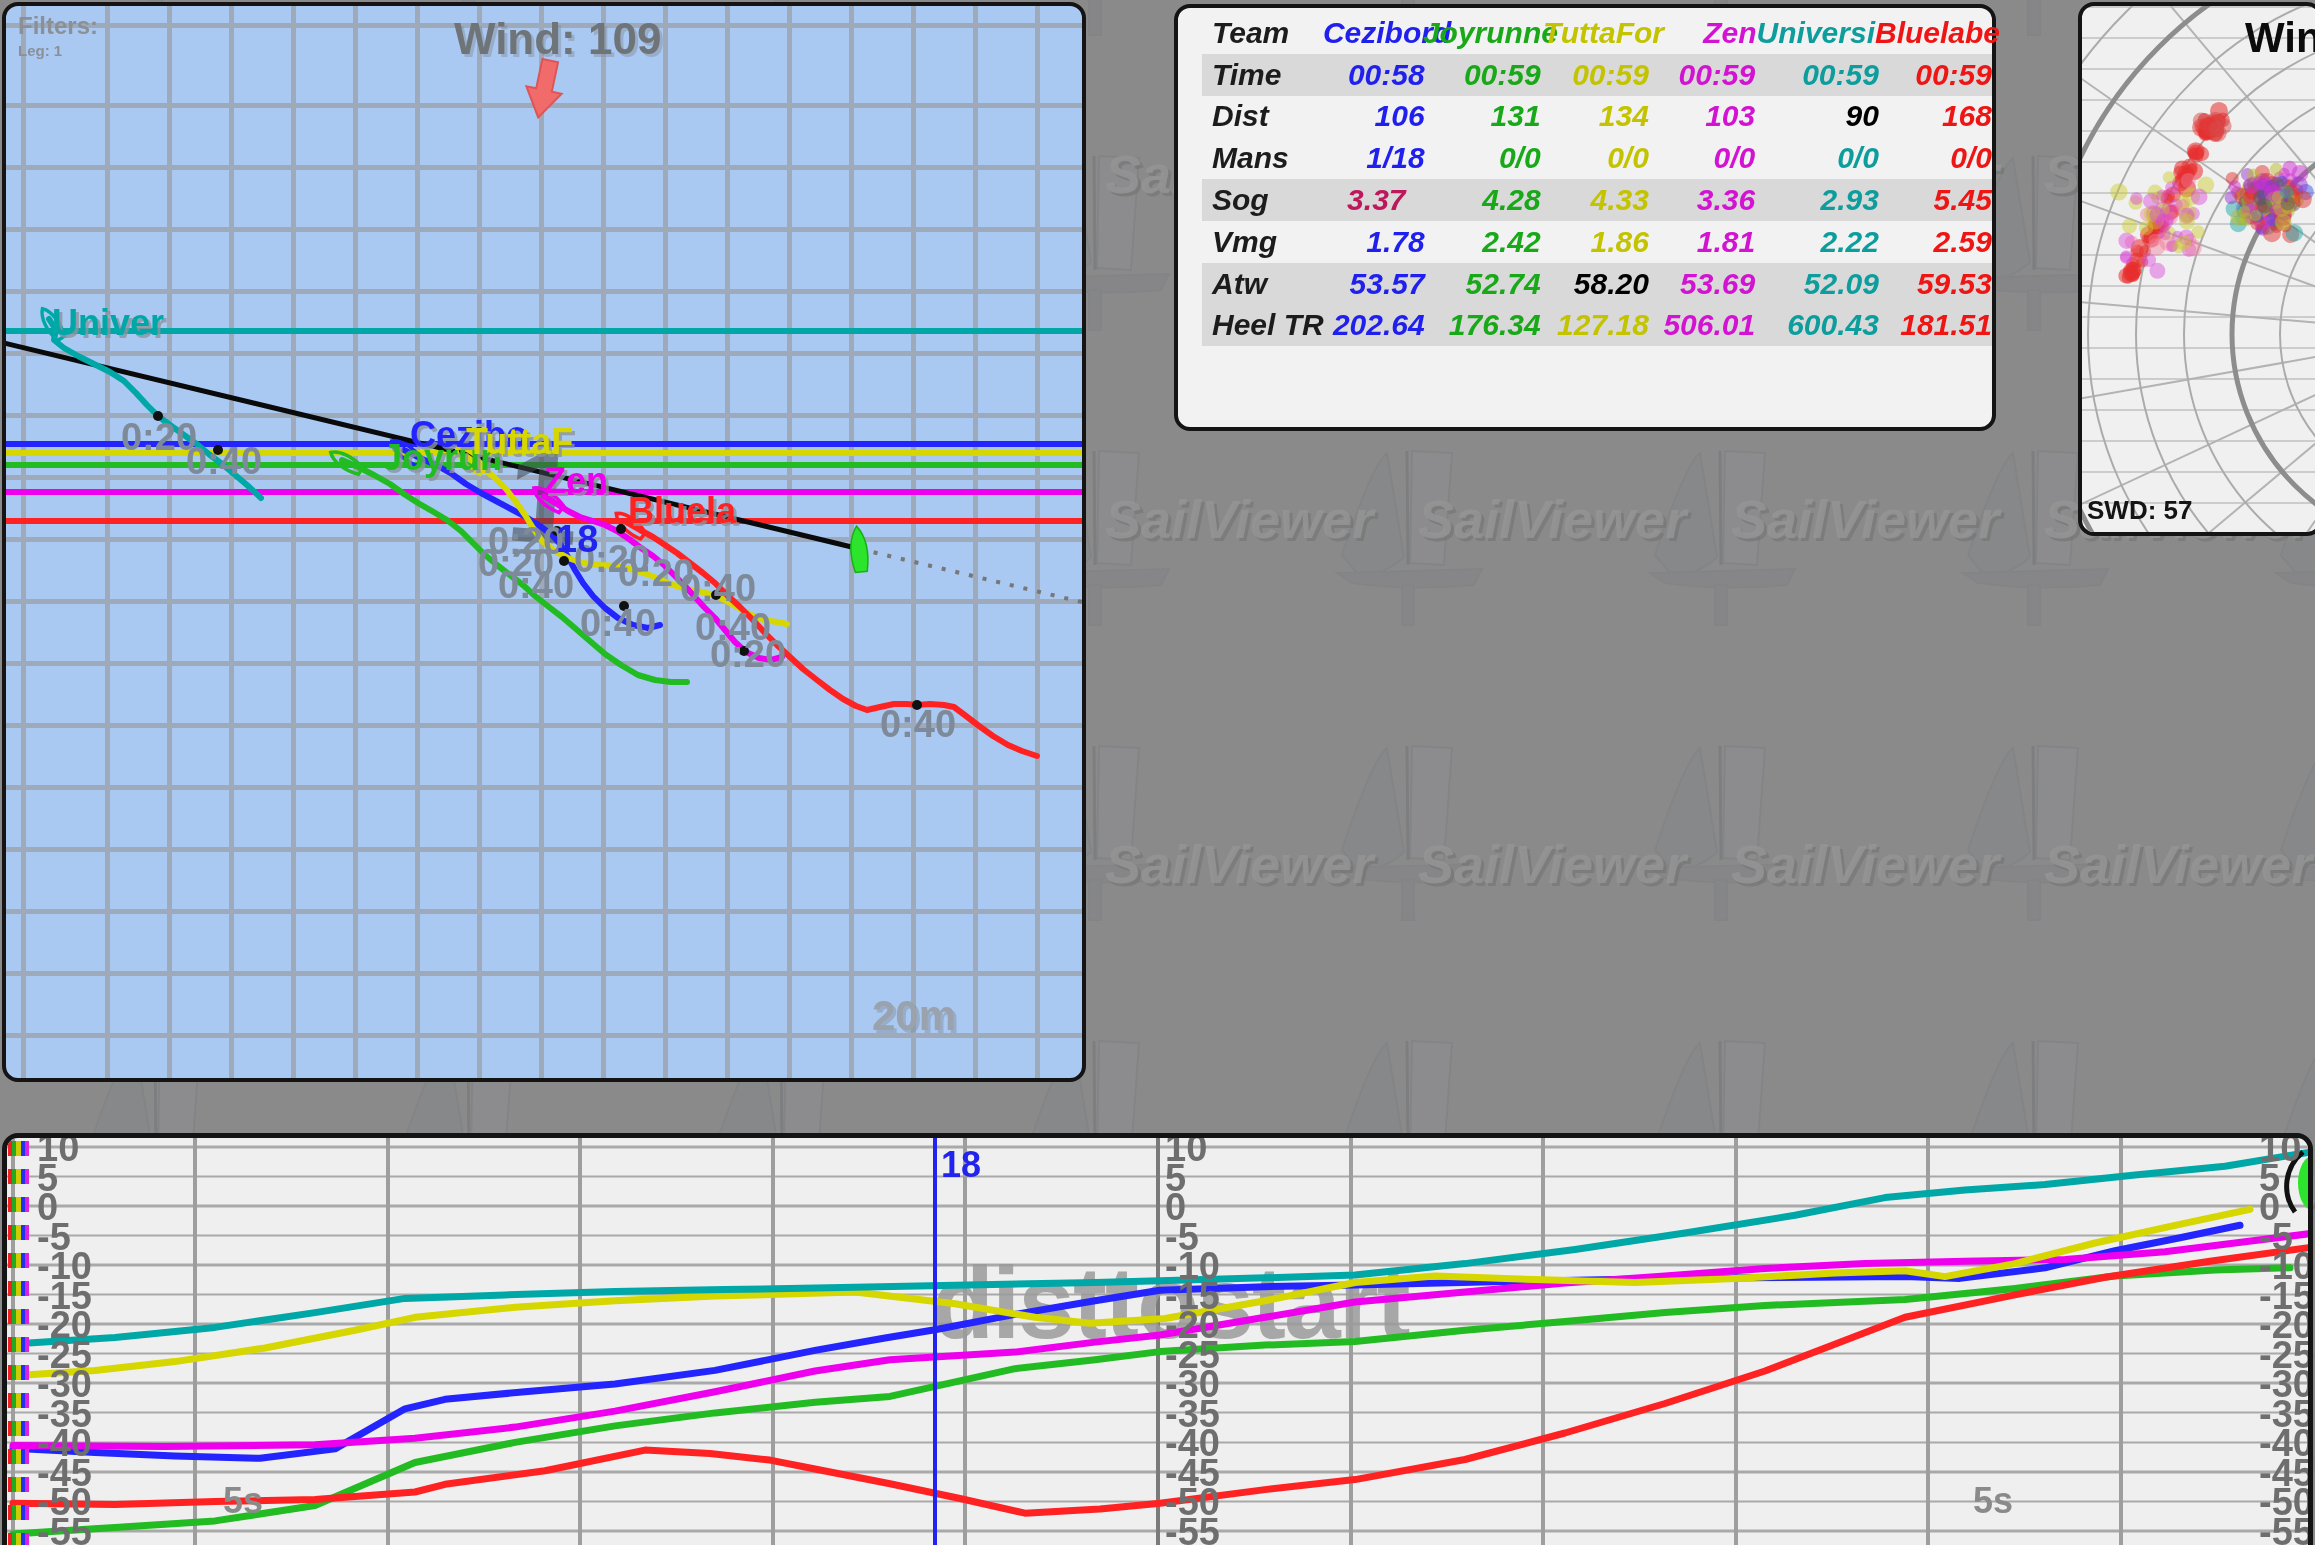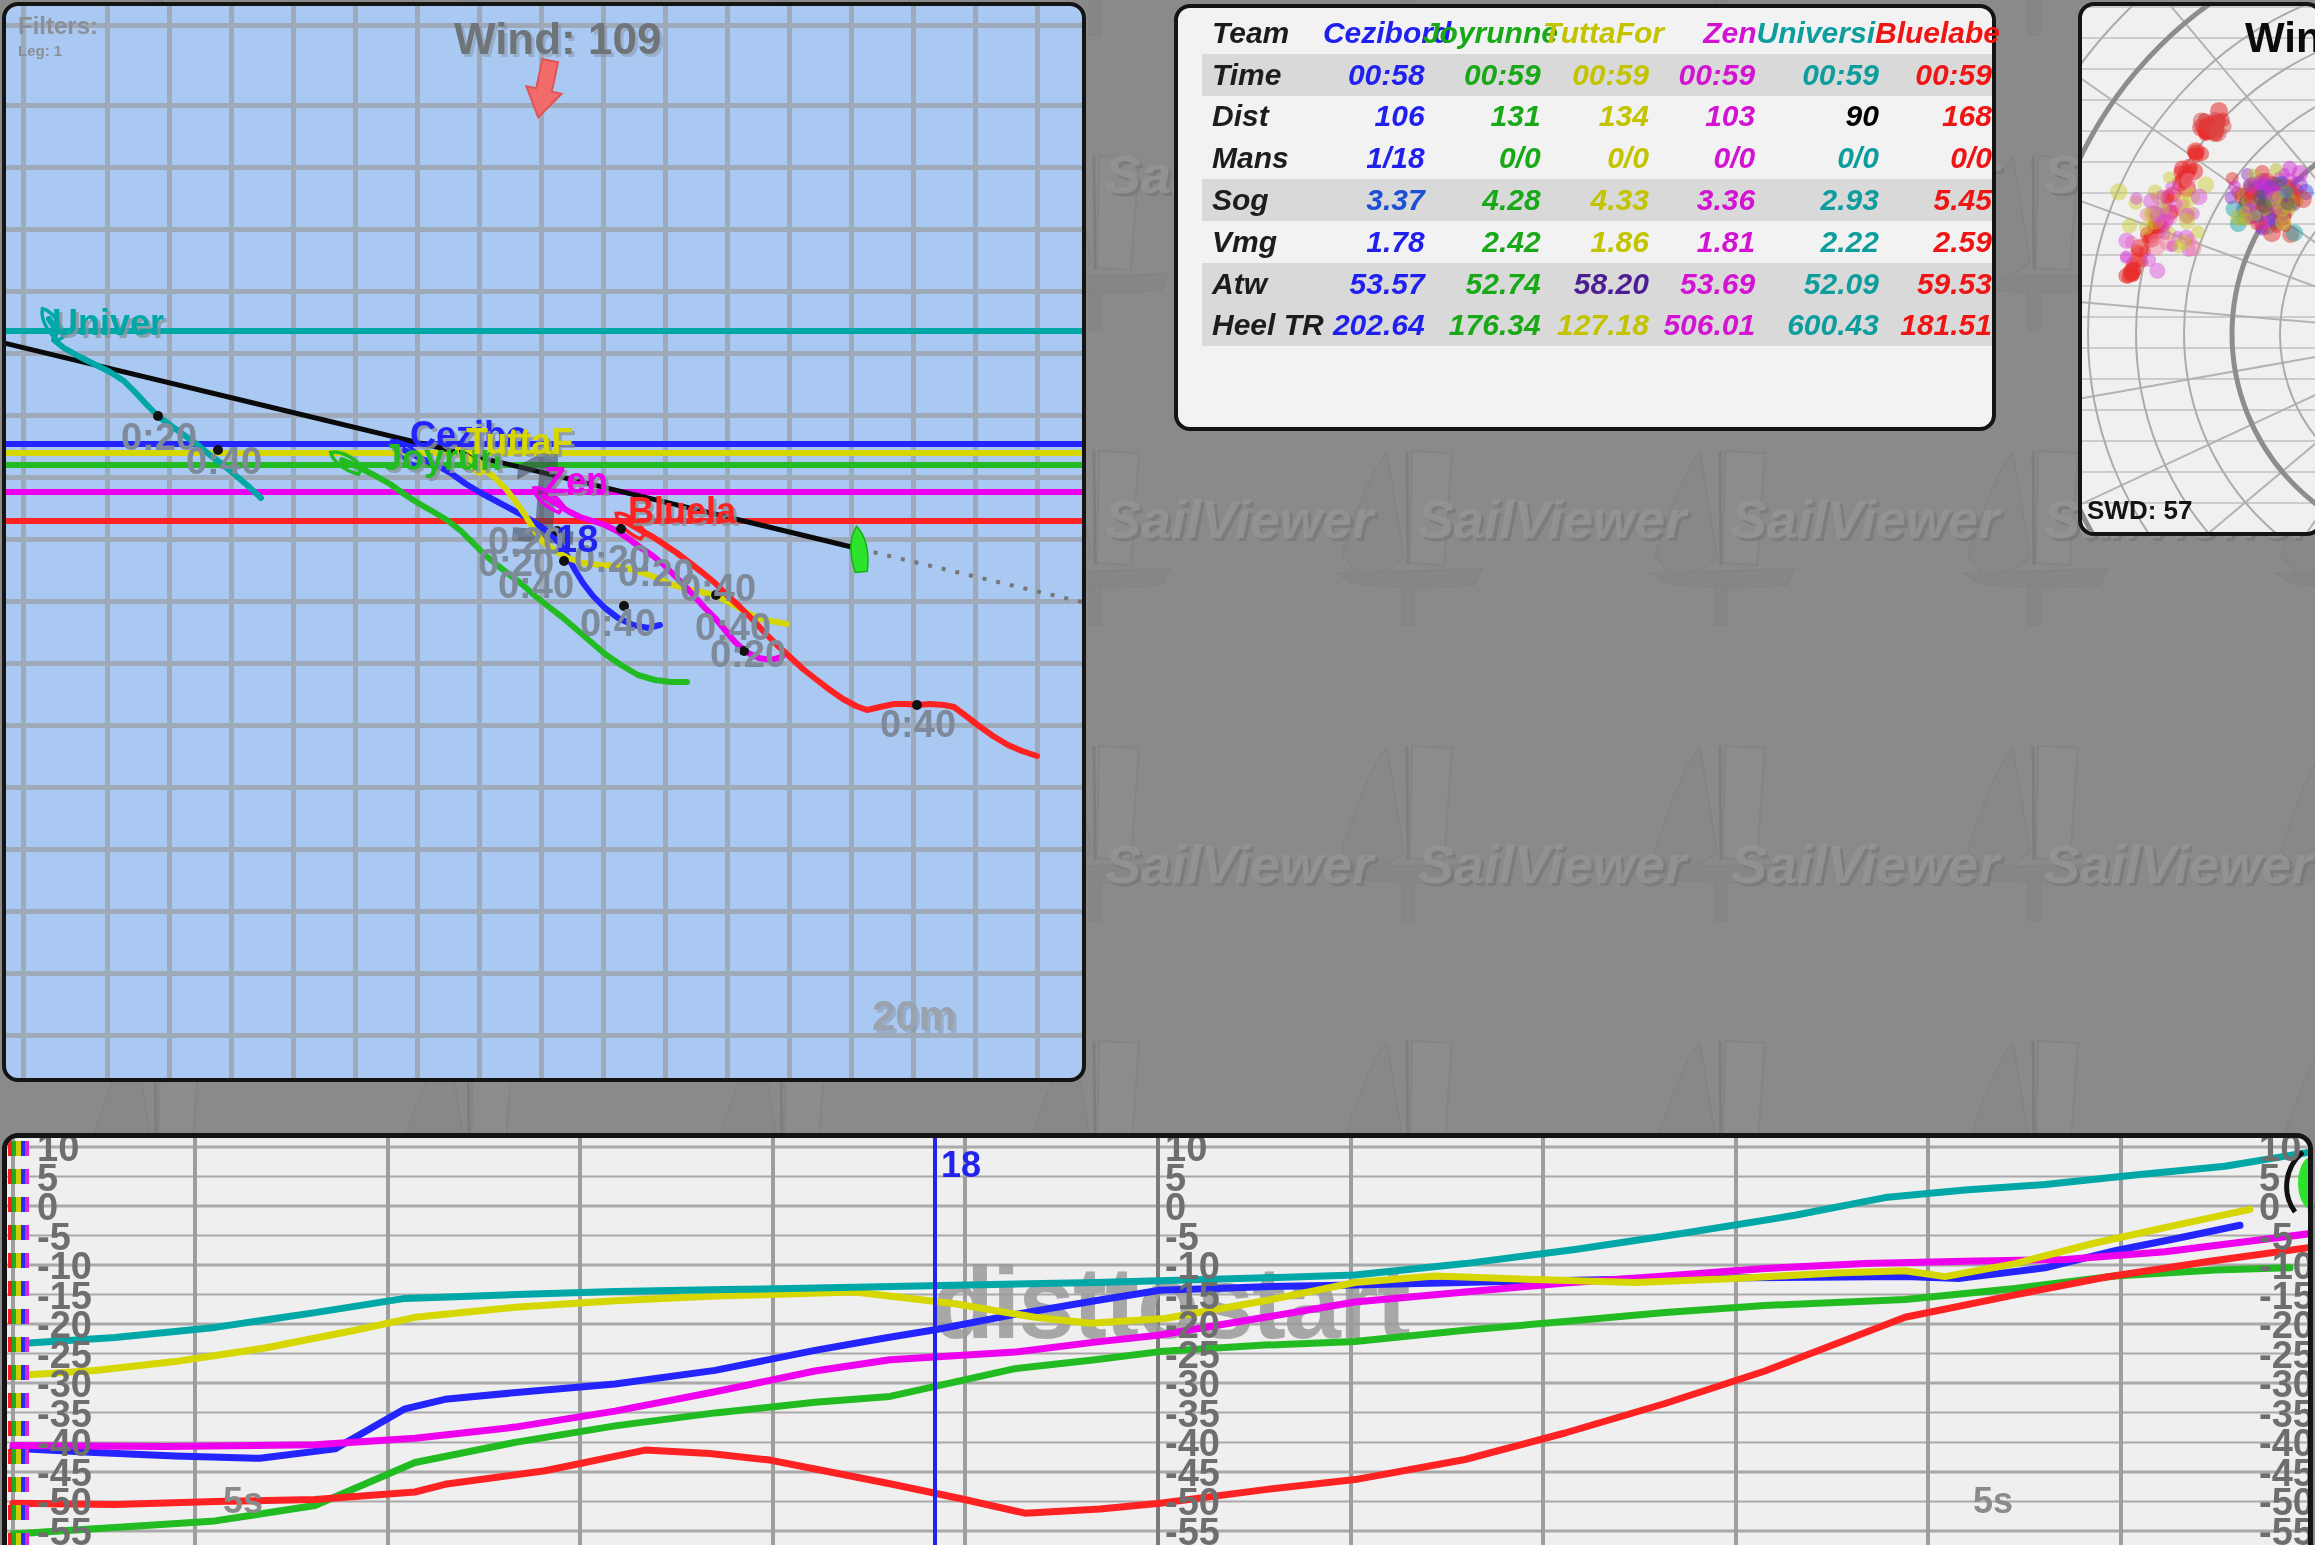--- a/index.html
+++ b/index.html
@@ -207,41 +207,41 @@
         <div class="tlabel">Mans</div>
         <div class="tcell" style="width: 100px; color: rgb(31, 31, 238);">1/18</div>
         <div class="tcell" style="width: 120px; color: rgb(24, 168, 24);">0/0</div>
         <div class="tcell" style="width: 112px; color: rgb(195, 195, 0);">0/0</div>
         <div class="tcell" style="width: 110px; color: rgb(210, 20, 210);">0/0</div>
         <div class="tcell" style="width: 128px; color: rgb(13, 157, 157);">0/0</div>
         <div class="tcell" style="width: 117px; color: rgb(238, 21, 21);">0/0</div>
       </div>
       <div class="trow alt">
         <div class="tlabel">Sog</div>
-        <div class="tcell" style="width: 100px; color: #1d4ed8;">3.37</div>
+        <div class="tcell" style="width: 100px; color: #be185d; text-align: center;">3.37</div>
         <div class="tcell" style="width: 120px; color: rgb(24, 168, 24);">4.28</div>
         <div class="tcell" style="width: 112px; color: rgb(195, 195, 0);">4.33</div>
         <div class="tcell" style="width: 110px; color: rgb(210, 20, 210); font-style: italic;">3.36</div>
         <div class="tcell" style="width: 128px; color: rgb(13, 157, 157);">2.93</div>
         <div class="tcell" style="width: 117px; color: rgb(238, 21, 21);">5.45</div>
       </div>
       <div class="trow">
         <div class="tlabel">Vmg</div>
         <div class="tcell" style="width: 100px; color: rgb(31, 31, 238);">1.78</div>
         <div class="tcell" style="width: 120px; color: rgb(24, 168, 24);">2.42</div>
         <div class="tcell" style="width: 112px; color: rgb(195, 195, 0);">1.86</div>
         <div class="tcell" style="width: 110px; color: rgb(210, 20, 210);">1.81</div>
         <div class="tcell" style="width: 128px; color: rgb(13, 157, 157);">2.22</div>
         <div class="tcell" style="width: 117px; color: rgb(238, 21, 21);">2.59</div>
       </div>
       <div class="trow alt">
         <div class="tlabel">Atw</div>
         <div class="tcell" style="width: 100px; color: rgb(31, 31, 238);">53.57</div>
         <div class="tcell" style="width: 120px; color: rgb(24, 168, 24);">52.74</div>
-        <div class="tcell" style="width: 112px; color: #4c1d95;">58.20</div>
+        <div class="tcell" style="width: 112px; color: #000000;">58.20</div>
         <div class="tcell" style="width: 110px; color: rgb(210, 20, 210);">53.69</div>
         <div class="tcell" style="width: 128px; color: rgb(13, 157, 157);">52.09</div>
         <div class="tcell" style="width: 117px; color: rgb(238, 21, 21);">59.53</div>
       </div>
       <div class="trow alt">
         <div class="tlabel">Heel TR</div>
         <div class="tcell" style="width: 100px; color: rgb(31, 31, 238);">202.64</div>
         <div class="tcell" style="width: 120px; color: rgb(24, 168, 24);">176.34</div>
         <div class="tcell" style="width: 112px; color: rgb(195, 195, 0);">127.18</div>
         <div class="tcell" style="width: 110px; color: rgb(210, 20, 210);">506.01</div>

